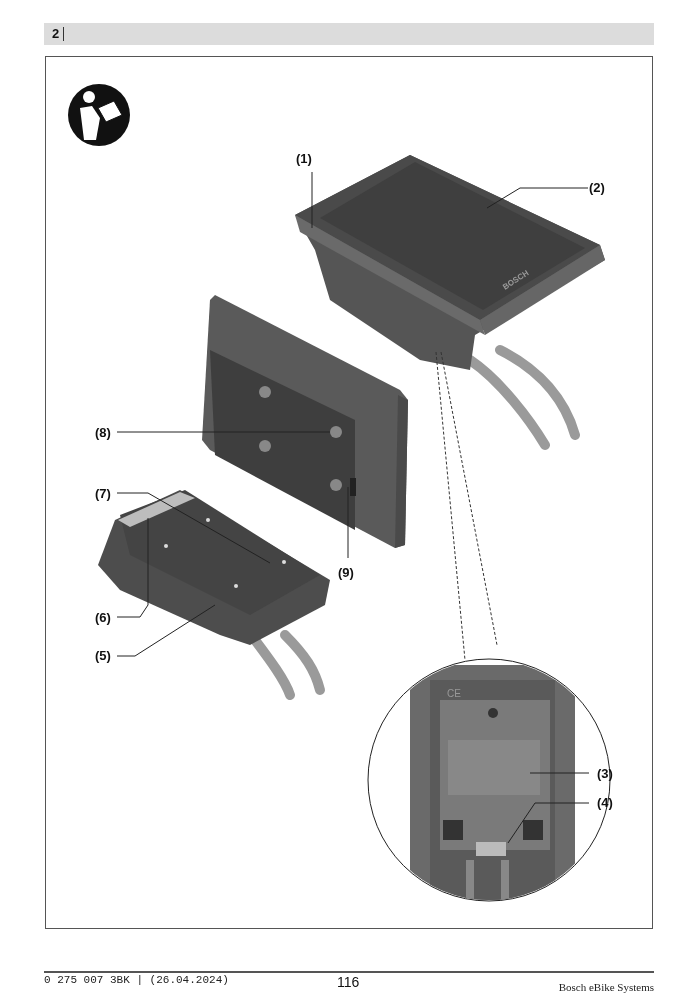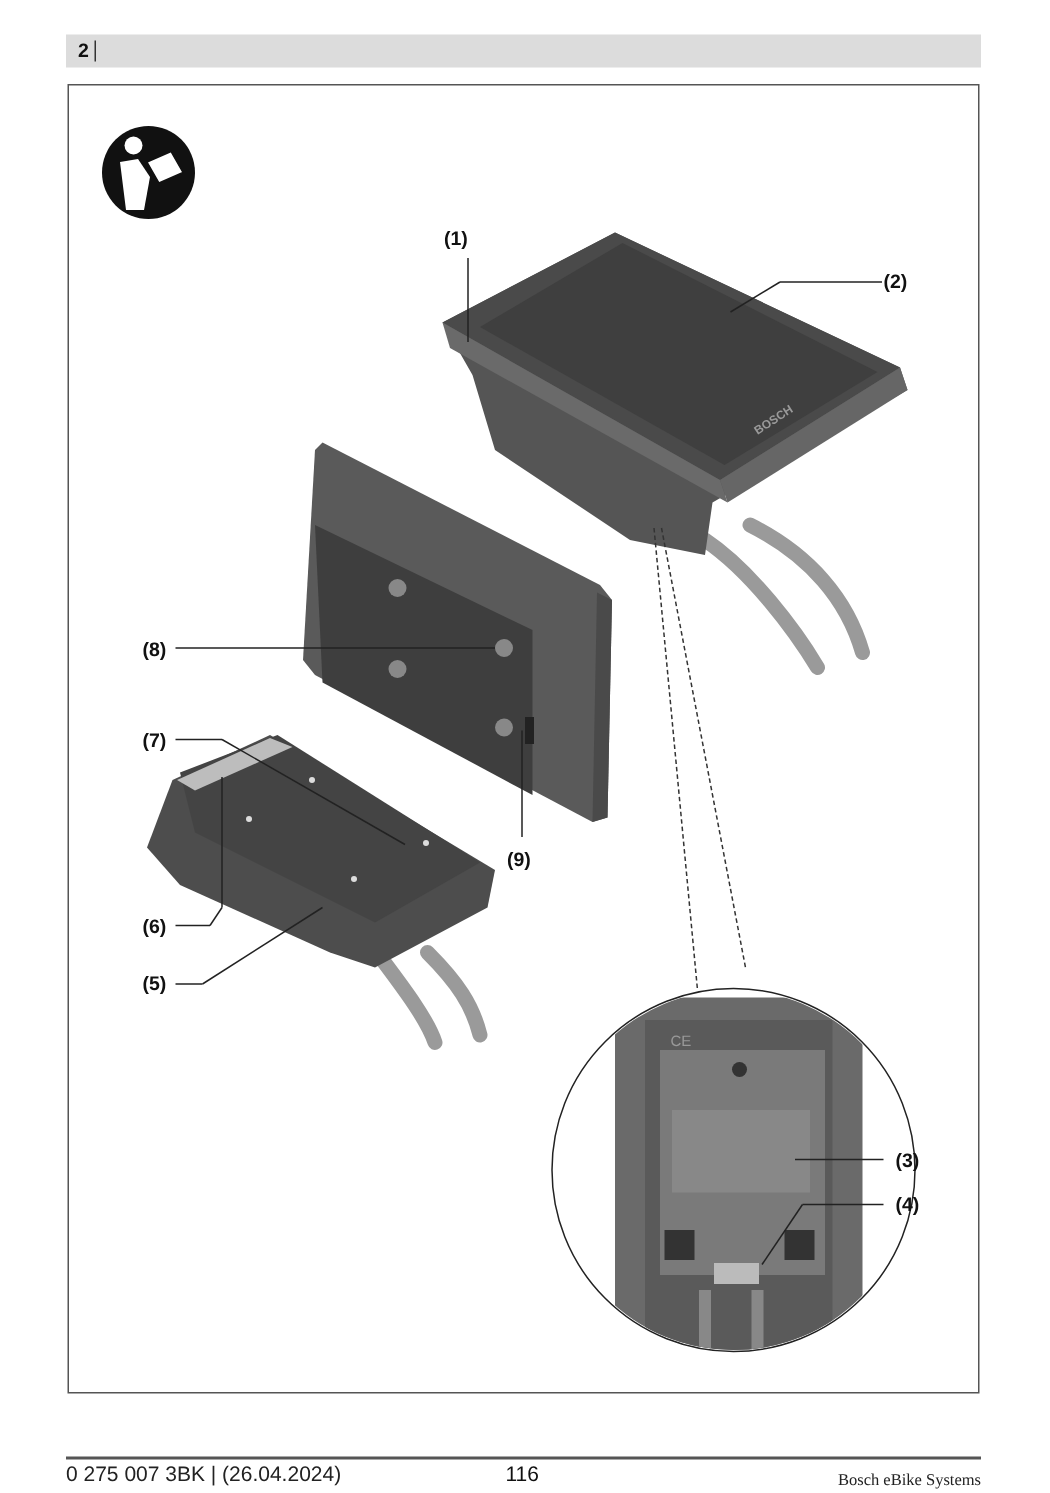--- a/index.html
+++ b/index.html
@@ -2,21 +2,21 @@
 <html><head>
 <meta charset="utf-8">
 <style>
   html, body { margin:0; padding:0; background:#fff; }
   body { width:700px; height:995px; position:relative; overflow:hidden; font-family:"Liberation Sans", sans-serif; color:#111; }
   .header-bar { position:absolute; left:44px; top:23px; width:610px; height:22px; background:#dcdcdc; }
   .page-num-top { position:absolute; left:8px; top:3px; font-weight:bold; font-size:13px; font-family:"Liberation Sans", sans-serif; }
   .page-num-sep { position:absolute; left:19px; top:4px; width:1px; height:14px; background:#333; }
   .frame { position:absolute; left:45px; top:56px; width:608px; height:873px; border:1px solid #555; box-sizing:border-box; }
   .footer-line { position:absolute; left:44px; top:971px; width:610px; height:2px; background:#555; }
-  .footer-left { position:absolute; left:44px; top:974px; font-size:14px; font-family:Liberation Sans, sans-serif; color:#222; }
+  .footer-left { position:absolute; left:44px; top:974px; font-size:11px; font-family:Liberation Mono, monospace; color:#222; }
   .footer-center { position:absolute; left:337px; top:974px; font-size:14px; font-weight:normal; font-family:"Liberation Sans", sans-serif; }
   .footer-right { position:absolute; right:46px; top:945px; font-size:11px; font-family:Liberation Serif, serif; color:#222;margin-top:36px; }
   .callout { position:absolute; font-weight:bold; font-size:13px; font-family:"Liberation Sans", sans-serif; color:#111; }
   svg.illus { position:absolute; left:0; top:0; }
 </style>
 </head>
 <body>
 
 <div class="header-bar">
   <span class="page-num-top">2</span>

